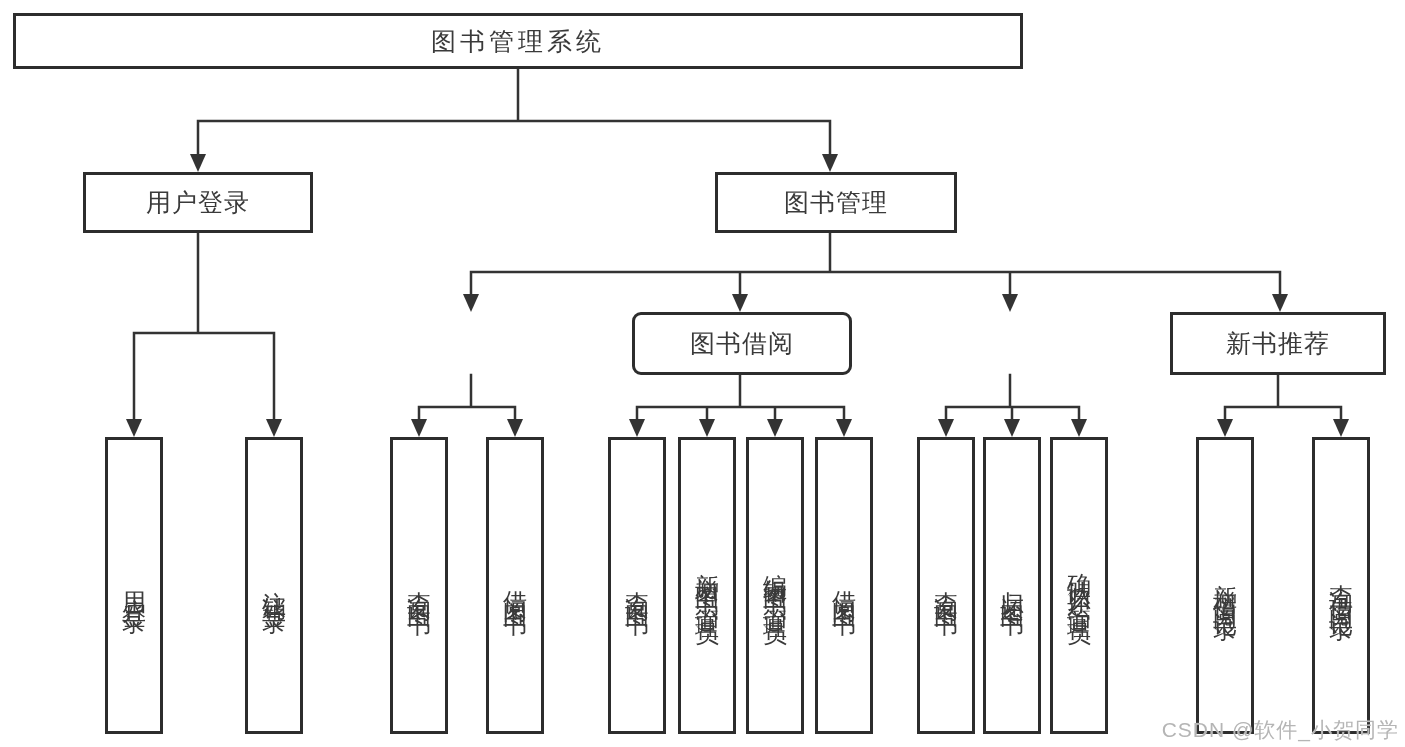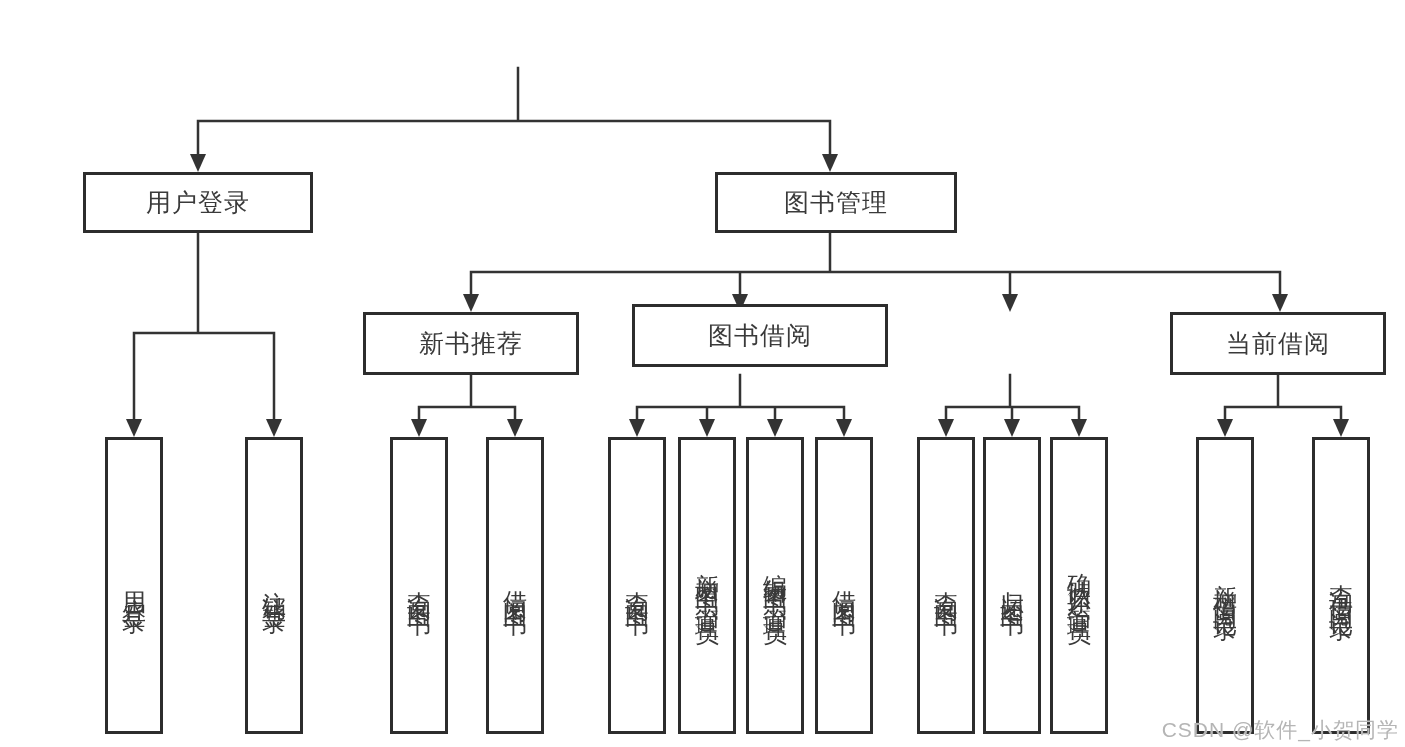--- a/index.html
+++ b/index.html
@@ -74,27 +74,27 @@
       <polygon points="767,419 783,419 775,437"></polygon>
       <polygon points="836,419 852,419 844,437"></polygon>
       <polygon points="938,419 954,419 946,437"></polygon>
       <polygon points="1004,419 1020,419 1012,437"></polygon>
       <polygon points="1071,419 1087,419 1079,437"></polygon>
       <polygon points="1217,419 1233,419 1225,437"></polygon>
       <polygon points="1333,419 1349,419 1341,437"></polygon>
     </g>
   </svg>
 
+  <div class="box title" style="left:13px;top:13px;width:1010px;height:56px;">图书管理系统</div>
 
   <div class="box" style="left:83px;top:172px;width:230px;height:61px;">用户登录</div>
   <div class="box" style="left:715px;top:172px;width:242px;height:61px;">图书管理</div>
 
-  <div class="box" style="left:363px;top:312px;width:216px;height:63px;">新书推荐</div>
-  <div class="box" style="left:632px;top:304px;width:256px;height:63px;">图书借阅</div>
-  <div class="box" style="left:1170px;top:312px;width:216px;height:63px;">当前借阅</div>
+  <div class="box" style="left:632px;top:312px;width:220px;height:63px;border-radius:9px;">图书借阅</div>
+  <div class="box" style="left:1170px;top:312px;width:216px;height:63px;">新书推荐</div>
 
   <div class="vbox" style="left:105px;">
     <span class="vtext">用户登录</span>
   </div>
   <div class="vbox" style="left:245px;">
     <span class="vtext">注销登录</span>
   </div>
 
   <div class="vbox" style="left:390px;">
     <span class="vtext">查询图书</span>

